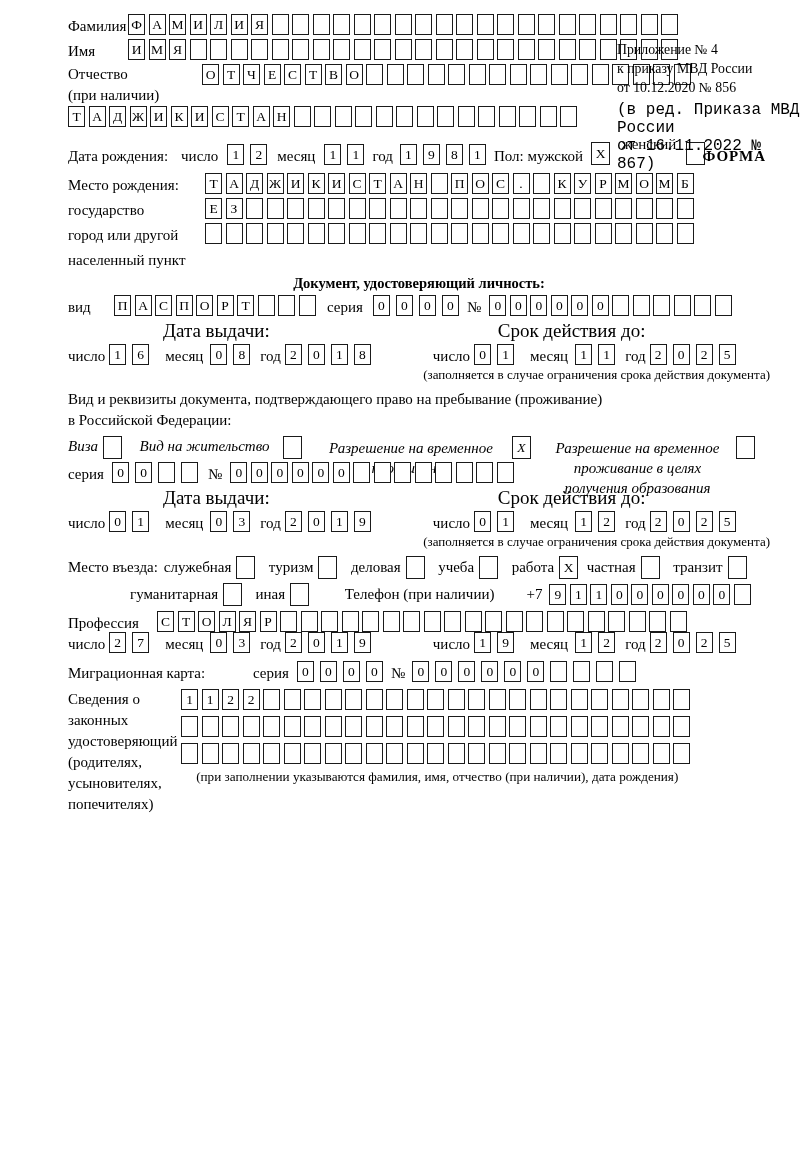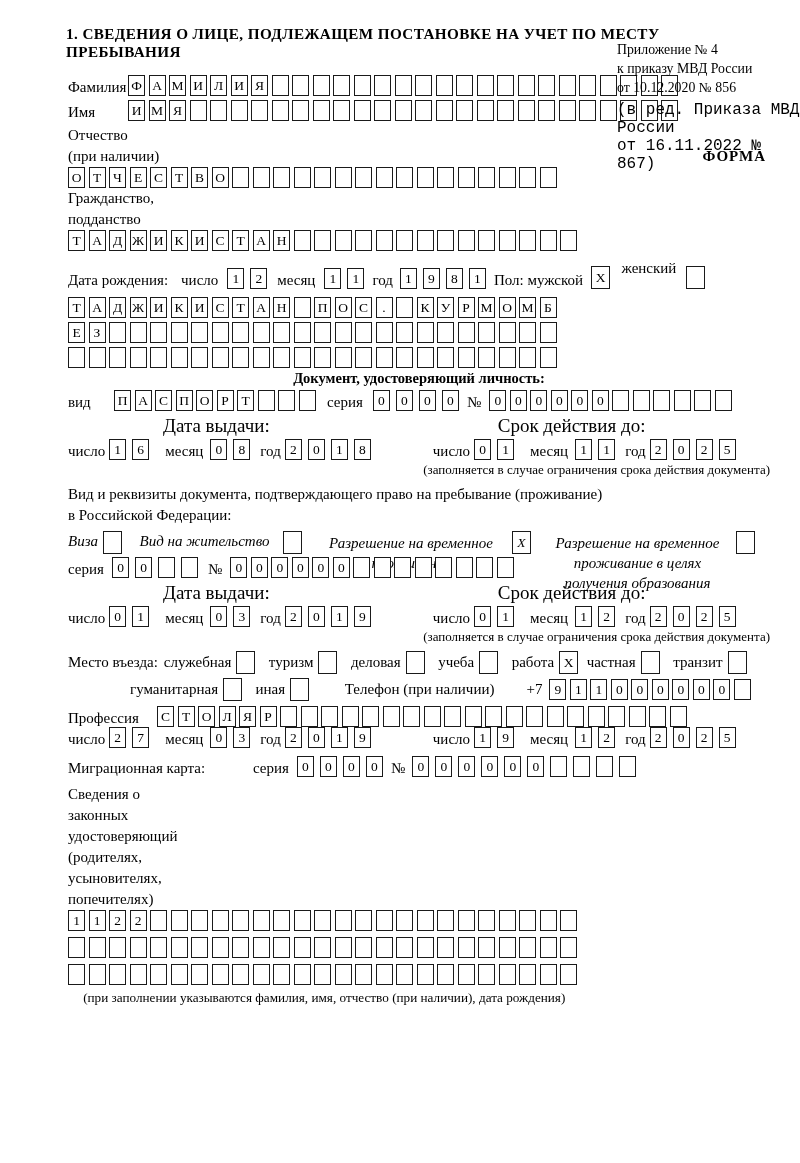--- a/index.html
+++ b/index.html
@@ -12,21 +12,21 @@
   
   .hdr-appendix { position:absolute; left:617px; top:40px; font-size:13.8px; line-height:19px; }
   .hdr-appendix .edition { margin-top:4px; font-size:16px; line-height:18px;font-family:Liberation Mono, monospace; }
   .forma { position:absolute; top:148px; right:34px; font-weight:bold; font-size:15px; letter-spacing:1px;margin-left:40px; }
   
   .title { margin-top:176px; text-align:center; font-weight:bold; font-size:16px; line-height:22px; letter-spacing:.2px; }
   .blank-underline { display:inline-block; width:56px; height:4px; border-bottom:2.5px solid #2a2a2a; margin-left:16px; }
   .sec1 { margin-top:25px; font-weight:bold; font-size:15.2px; letter-spacing:.4px; margin-left:-2px; }
   
   .frow { display:flex; align-items:flex-end; }
-  .fblock { display:flex; align-items:flex-start;flex-direction:column; }
+  .fblock { display:flex; align-items:flex-start; }
   .flabel { font-size:15px; flex:none; }
   .flabelcol { font-size:15px; line-height:25px; flex:none; }
   .cells { display:flex; flex:none; }
   .cell {
     flex:none; width:17px; height:21px; border:1.5px solid #1a1a1a; margin-right:3.5px;
     display:flex; align-items:center; justify-content:center;
     font-size:13.5px; font-family:inherit; background:#fff;
   }
   .dcells .cell { margin-right:6px; }
   .cbx .cell { width:19px; height:23px; }
@@ -52,21 +52,20 @@
     <div>от 10.12.2020 № 856</div>
     <div class="edition">
       <div>(в ред. Приказа МВД России</div>
       <div>от 16.11.2022 № 867)</div>
     </div>
   </div>
 
   <div class="forma">ФОРМА</div>
 
 
-  <div class="sec1">1. СВЕДЕНИЯ О ЛИЦЕ, ПОДЛЕЖАЩЕМ ПОСТАНОВКЕ НА УЧЕТ ПО МЕСТУ ПРЕБЫВАНИЯ</div>
 
   <div class="frow" style="margin-top:14px">
     <span class="flabel" style="width:60px">Фамилия</span>
     <span class="cells">
         <span class="cell">Ф</span>
         <span class="cell">А</span>
         <span class="cell">М</span>
         <span class="cell">И</span>
         <span class="cell">Л</span>
         <span class="cell">И</span>
@@ -154,24 +153,20 @@
         <span class="cell"></span>
         <span class="cell"></span>
         <span class="cell"></span>
         <span class="cell"></span>
         <span class="cell"></span>
         <span class="cell"></span>
       </span>
   </div>
 
   <div class="fblock" style="margin-top:0">
-    <div class="flabelcol" style="width:116px;line-height:21px">
-      <div>Гражданство,</div>
-      <div>подданство</div>
-    </div>
     <span class="cells">
         <span class="cell">Т</span>
         <span class="cell">А</span>
         <span class="cell">Д</span>
         <span class="cell">Ж</span>
         <span class="cell">И</span>
         <span class="cell">К</span>
         <span class="cell">И</span>
         <span class="cell">С</span>
         <span class="cell">Т</span>
@@ -217,20 +212,26 @@
     <span class="cells cbx">
         <span class="cell">X</span>
       </span>
     <span class="flabel" style="margin:0 10px 12px 8px">женский</span>
     <span class="cells cbx">
         <span class="cell"></span>
       </span>
   </div>
 
   <div class="fblock" style="margin-top:8px">
+    <div class="flabelcol" style="width:137px">
+      <div>Место рождения:</div>
+      <div>государство</div>
+      <div>город или другой</div>
+      <div>населенный пункт</div>
+    </div>
     <div>
       <div class="cells rowgap">
           <span class="cell">Т</span>
           <span class="cell">А</span>
           <span class="cell">Д</span>
           <span class="cell">Ж</span>
           <span class="cell">И</span>
           <span class="cell">К</span>
           <span class="cell">И</span>
           <span class="cell">С</span>

